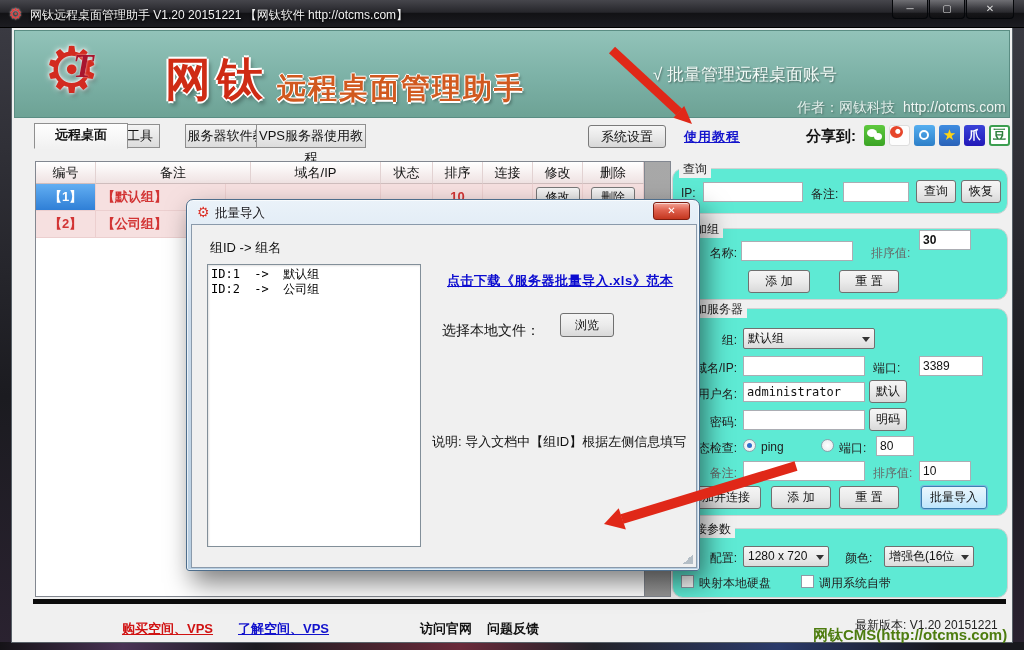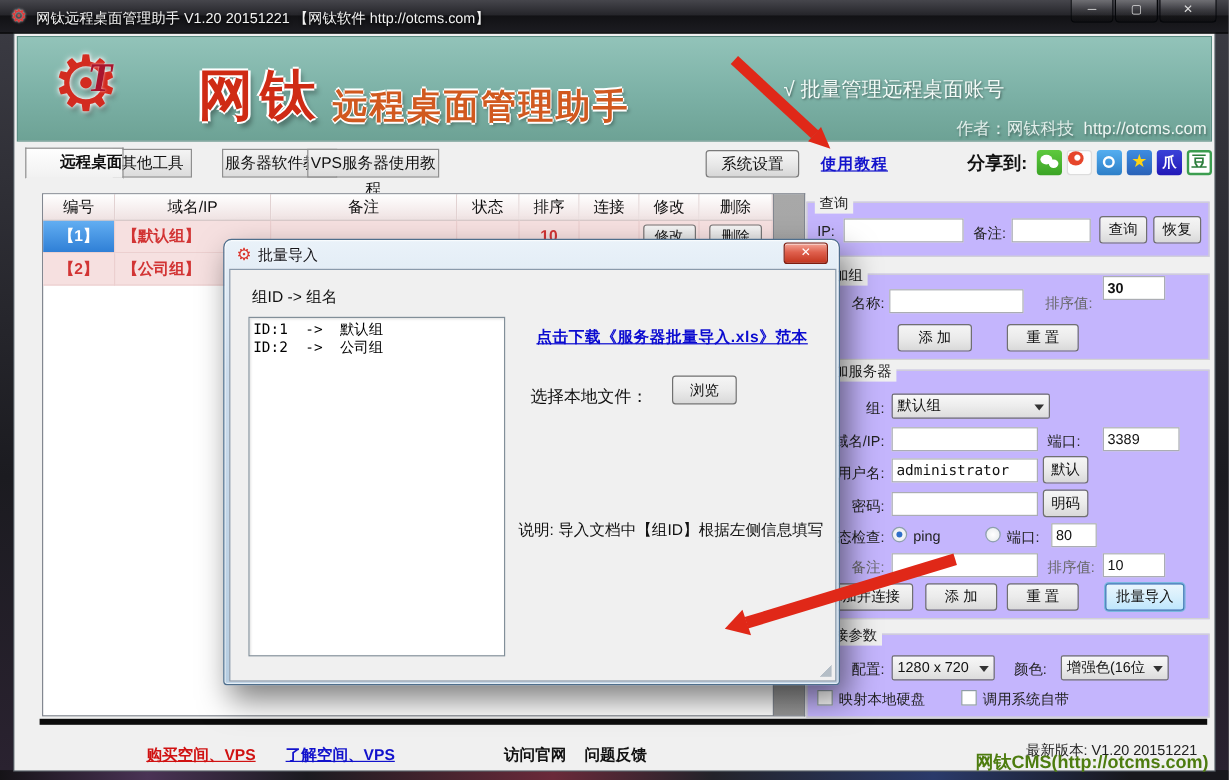--- a/index.html
+++ b/index.html
@@ -47,21 +47,21 @@
   .feat1 { position:absolute; left:594px; top:32px; font-size:17px; color:#f2faf7; text-shadow:1px 1px 2px rgba(0,0,0,.45);margin-left:44px; }
   .feat2 { position:absolute; left:666px; top:45px; font-size:17px; color:#f2faf7; text-shadow:1px 1px 2px rgba(0,0,0,.45); }
   .author { position:absolute; left:782px; top:68px; font-size:14px; color:#e2efeb; text-shadow:1px 1px 2px rgba(0,0,0,.35); }
   .site { position:absolute; left:888px; top:68px; font-size:14px; color:#eef6f3; text-shadow:1px 1px 2px rgba(0,0,0,.35); }
 
   
   .tab { position:absolute; top:96px; height:24px; font-size:13px; color:#111; text-align:center;
     border:1px solid #8f8f8f; background:linear-gradient(180deg,#f4f4f4,#dcdcdc); line-height:22px; }
   .tab.active { background:linear-gradient(180deg,#fefefe,#f1f1f1); height:26px; top:95px; z-index:4;
     border-bottom-color:#f1f1f1; font-weight:bold; }
-  .tab.t1 { left:9px;  width:82px;text-align:right; }
+  .tab.t1 { left:22px;  width:94px; }
   .tab.t2 { left:82px; width:66px; }
   .tab.t3 { left:160px; width:96px;margin-left:13px; }
   .tab.t4 { left:244px; width:110px; }
   .sysbtn { position:absolute; left:576px; top:97px; width:78px; height:23px;
     background:linear-gradient(180deg,#f6f6f6,#e9e9e9 50%,#d7d7d7); border:1px solid #7a7a7a;
     border-radius:3px; font-size:13px; text-align:center; line-height:21px; color:#111; }
   .tutorial { position:absolute; left:672px; top:100px; font-size:13px; font-weight:bold;
     color:#1414cc; text-decoration:underline; letter-spacing:1px; }
   .share-label { position:absolute; left:794px; top:99px; font-size:15px; font-weight:bold; color:#111; }
   .si { position:absolute; top:97px; width:21px; height:21px; border-radius:3px; }
@@ -93,21 +93,21 @@
     font-weight:bold; color:#d23434; line-height:26px; }
   .c1 { width:60px; text-align:center; } .c2 { width:130px; padding-left:6px; }
   .c3 { width:155px; } .c4 { width:52px; text-align:center; } .c5 { width:50px; text-align:center; }
   .c6 { width:50px; text-align:center; } .c7 { width:50px; text-align:center; } .c8 { flex:1; text-align:center; }
   .sel-id { background:linear-gradient(180deg,#62aef2,#2f7fd6); color:#fff !important; }
   .minibtn { display:inline-block; width:44px; height:20px; margin-top:3px;
     background:linear-gradient(180deg,#f5f5f5,#e6e6e6 50%,#d2d2d2); border:1px solid #777;
     border-radius:3px; font-size:12px; font-weight:normal; color:#111; line-height:18px; }
 
   
-  .gbox { position:absolute; border:1px solid #d2d2d2; border-radius:0; background:#c4b5fd; }
+  .gbox { position:absolute; border:1px solid #d2d2d2; border-radius:11px; background:#5eead4; }
   .legend { position:absolute; top:-8px; left:6px; background:#f0f0f0; padding:0 4px;
     font-size:12px; color:#1a1a1a; }
   .lbl { position:absolute; font-size:12px; color:#222; white-space:nowrap; }
   .lbl.r { text-align:right; }
   .txt { position:absolute; height:20px; border:1px solid #abadb3; background:#fff;
     font-size:12px; padding:0 3px; font-family:"Liberation Sans",sans-serif; color:#111; }
   .btn { position:absolute; background:linear-gradient(180deg,#f5f5f5,#ebebeb 50%,#d9d9d9);
     border:1px solid #707070; border-radius:3px; font-size:12px; color:#111; text-align:center; }
   .btn.focus { border:1px solid #3c7fb1; box-shadow:0 0 0 1px #7ab8e0;
     background:linear-gradient(180deg,#eaf6fd,#d7effc 50%,#bee6fd); }
@@ -209,22 +209,22 @@
     <div class="si tqq">
         <div class="dot d1"></div>
       </div>
     <div class="si qzone">★</div>
     <div class="si baidu">爪</div>
     <div class="si douban">豆</div>
 
     <div class="grid">
       <div class="hrow">
         <div class="hcell c1">编号</div>
+        <div class="hcell c3" style="text-align:center;">备注</div>
         <div class="hcell c2" style="text-align:center;padding-left:0;">域名/IP</div>
-        <div class="hcell c3" style="text-align:center;">备注</div>
         <div class="hcell c4">状态</div>
         <div class="hcell c5">排序</div>
         <div class="hcell c6">连接</div>
         <div class="hcell c7">修改</div>
         <div class="hcell c8">删除</div>
       </div>
       <div class="brow">
         <div class="bcell c1 sel-id">【1】</div>
         <div class="bcell c2">【默认组】</div>
         <div class="bcell c3"></div>

